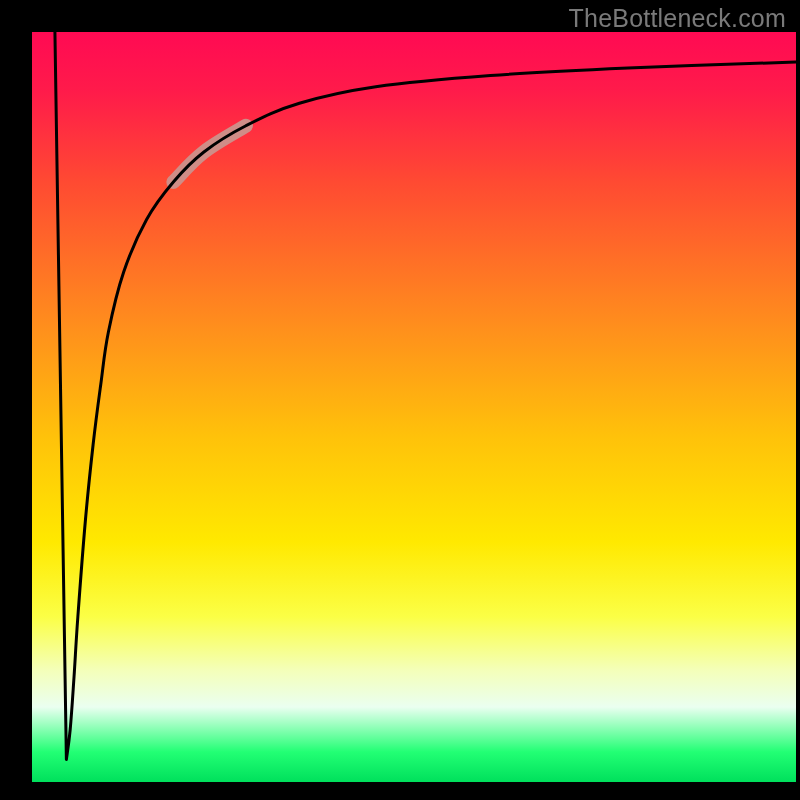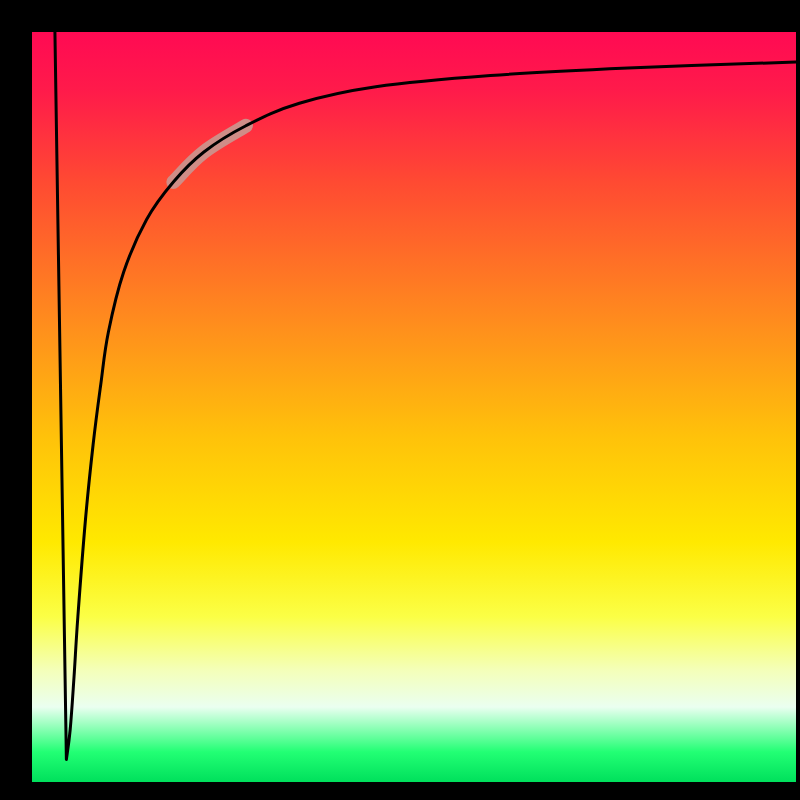--- a/index.html
+++ b/index.html
@@ -49,13 +49,14 @@
           <stop offset="96%" stop-color="#22ff74"></stop>
           <stop offset="100%" stop-color="#00e05c"></stop>
         </linearGradient>
     </defs>
     <rect id="plot-bg" fill="url(#bgGrad)" x="32" y="32" width="764" height="750"></rect>
     <rect id="bottom-black" fill="#000" x="0" y="782" width="800" height="18"></rect>
     <rect id="left-black" fill="#000" x="0" y="0" width="32" height="800"></rect>
     <path id="highlight-path" fill="none" stroke="#cf8d87" stroke-width="14" stroke-linecap="round" d="M 173.34 182 C 178.8408 176.6, 190.8356 162.125, 203.9 152 C 216.9644 141.875, 238.3564 130.475, 245.92000000000002 125.75"></path>
     <path id="curve-path" fill="none" stroke="#000" stroke-width="3" stroke-linejoin="round" stroke-linecap="round" d="M 54.92 32 L 66.38 759.5 L 66.38 759.5 C 67.0676 754.1, 68.8248 744.35, 70.2 729.5 C 71.57520000000001 714.65, 72.6448 697.25, 74.02000000000001 677 C 75.39520000000002 656.75, 75.77720000000001 645.35, 77.84 617 C 79.9028 588.65, 82.7296 550.55, 85.48 519.5 C 88.2304 488.45, 90.3696 468.8, 93.12 444.5 C 95.8704 420.2, 98.00959999999999 404.75, 100.75999999999999 384.5 C 103.51039999999999 364.25, 104.2744 352.25, 108.4 332 C 112.52560000000001 311.75, 116.804 292.24999999999994, 123.67999999999999 271.99999999999994 C 130.55599999999998 251.74999999999994, 137.66119999999998 235.7, 146.6 219.5 C 155.5388 203.3, 163.026 194.15, 173.34 182 C 183.654 169.85, 190.8356 162.125, 203.9 152 C 216.9644 141.875, 228.73000000000002 134.525, 245.92000000000002 125.75 C 263.11 116.975, 276.0216 110.27, 299.4 103.25 C 322.7784 96.23, 341.42 91.745, 375.8 86.75 C 410.18 81.755, 445.0184 78.875, 490.4 75.5 C 535.7816 72.125, 572.912 70.43, 627.9200000000001 68 C 682.9280000000001 65.57, 765.7456 63.08, 796 62"></path>
   </svg>
+  <div class="watermark">TheBottleneck.com</div>
 </div>
 
 </body></html>

